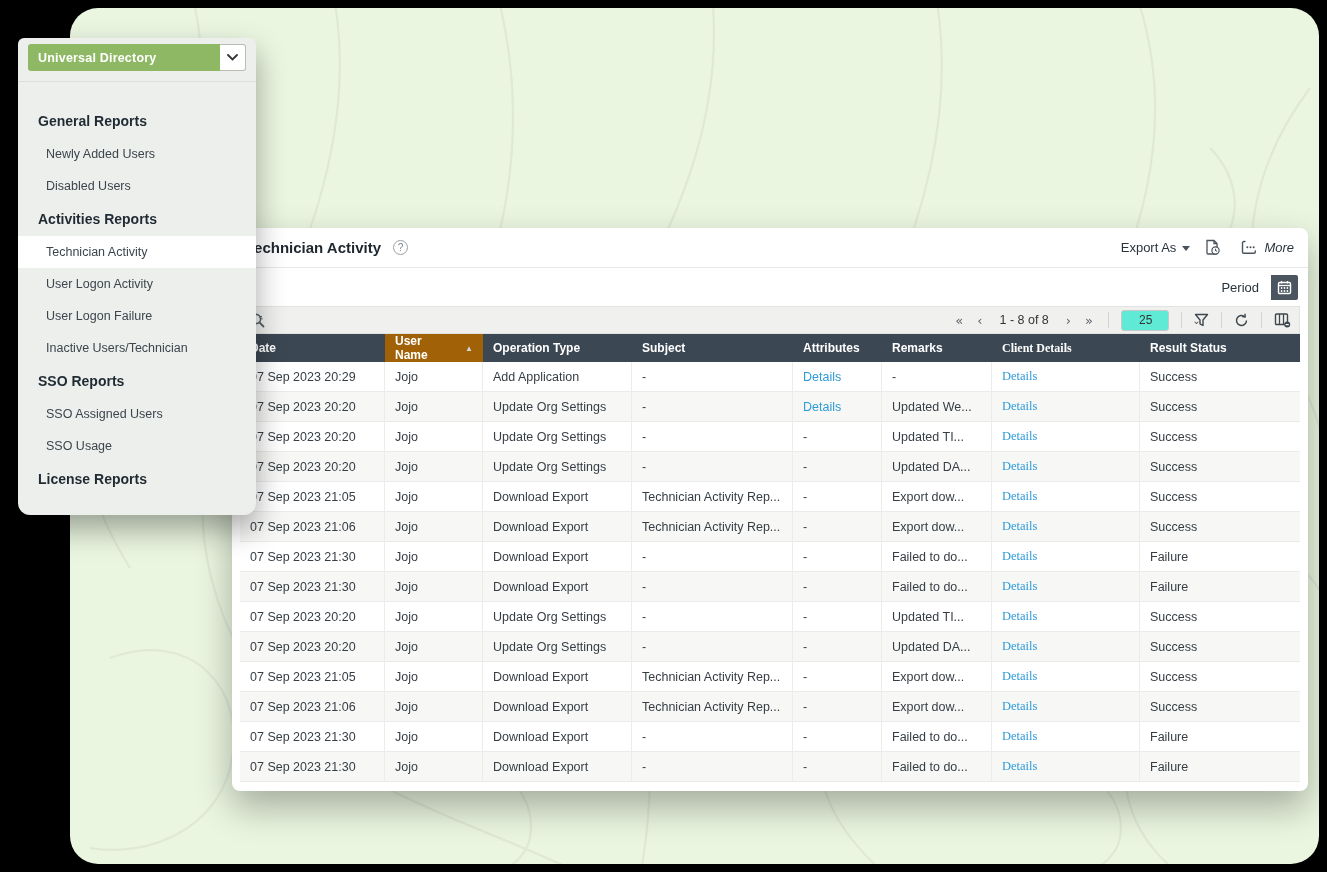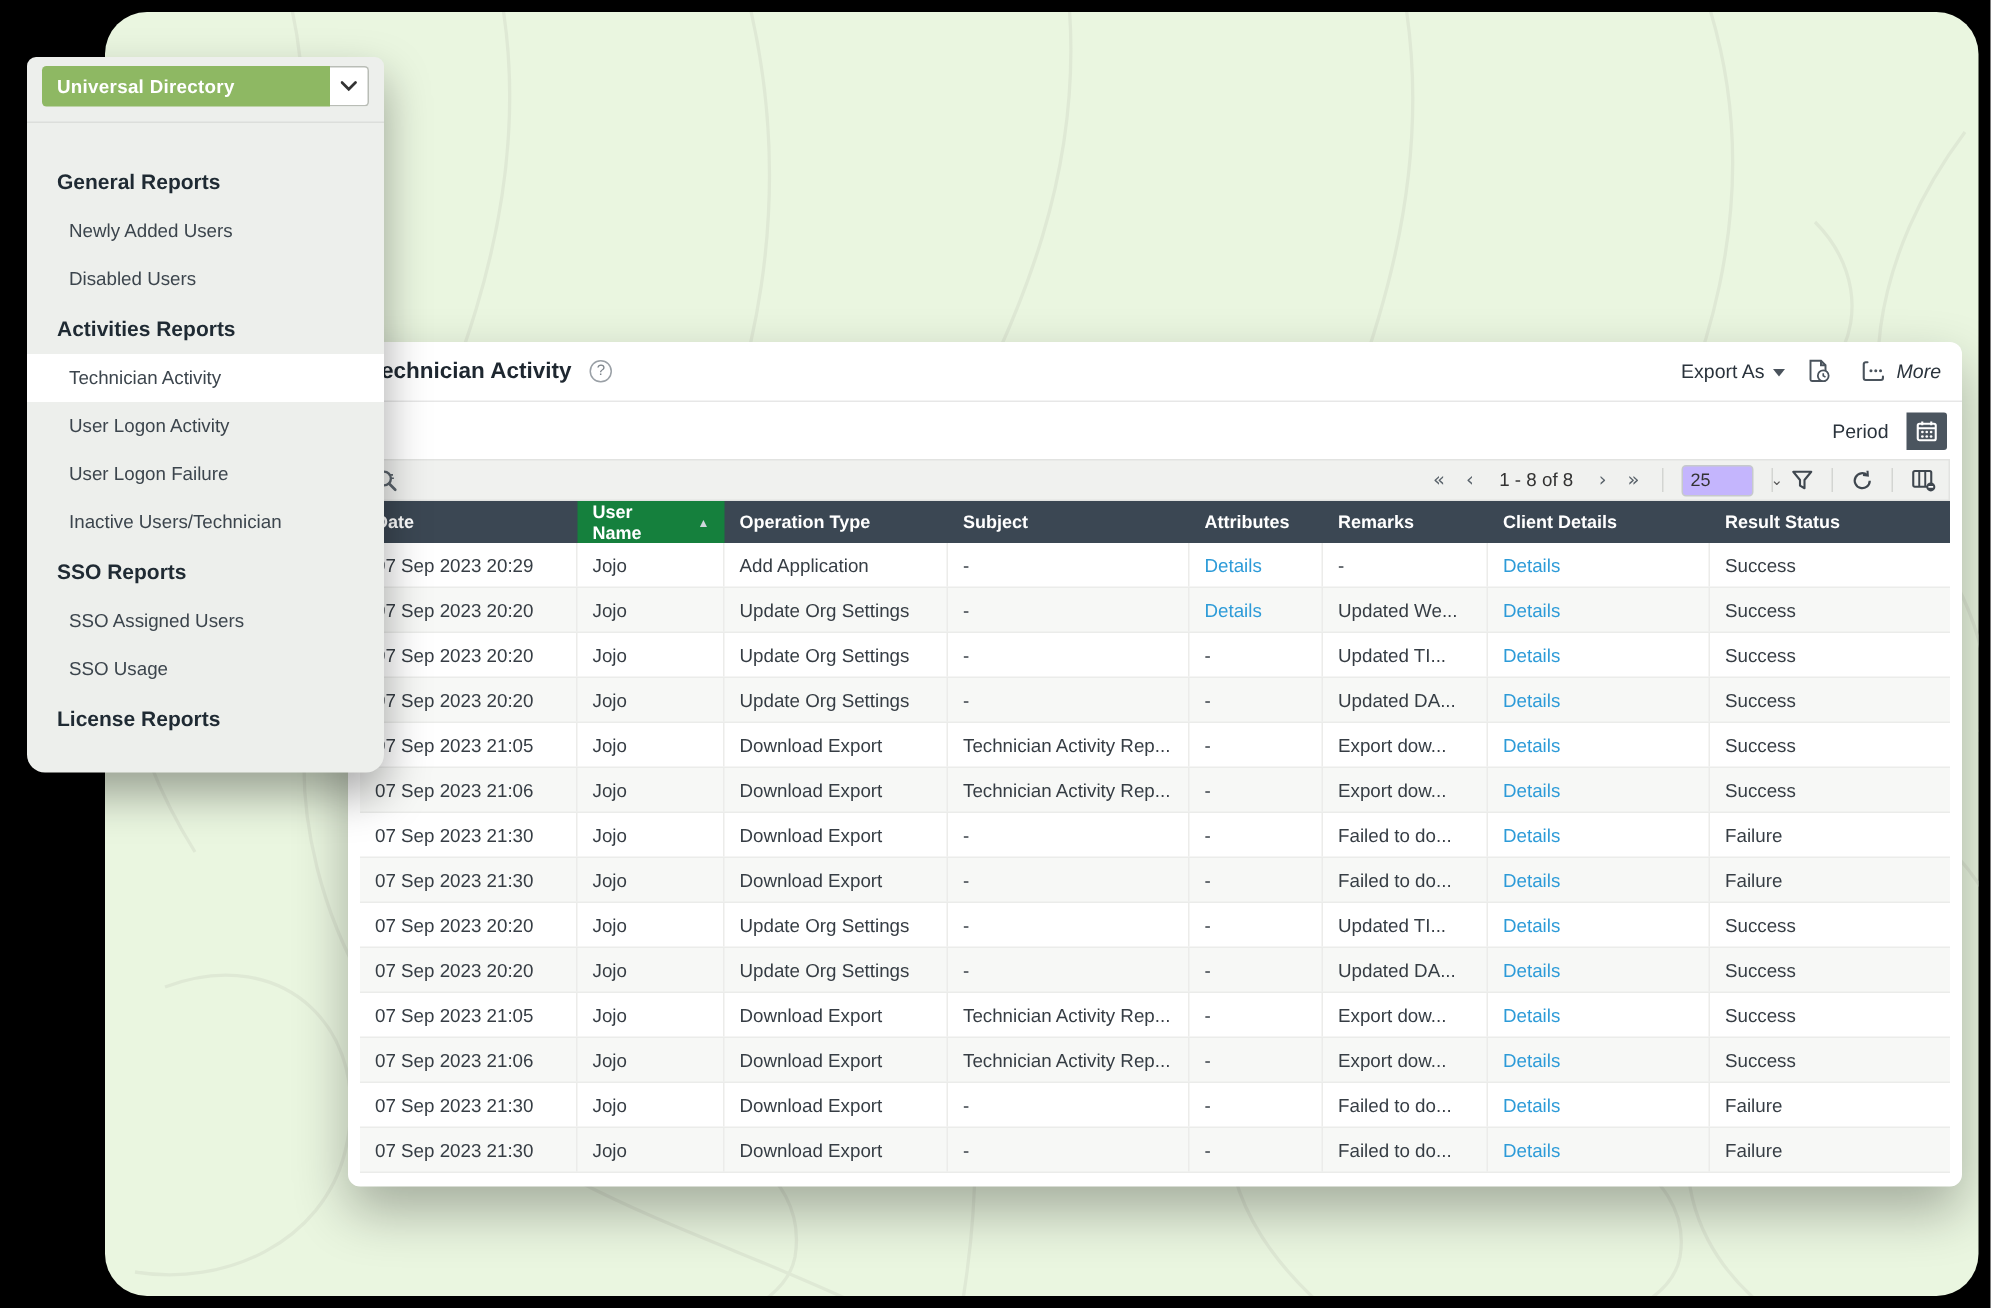--- a/index.html
+++ b/index.html
@@ -59,40 +59,40 @@
 
   .table-zone { margin:0 8px 8px 8px; flex:1; display:flex; flex-direction:column; }
   .grid-toolbar { height:28px; background:#f0f1ef; border:1px solid #e2e3e1;
     display:flex; align-items:center; padding:0 8px; }
   .gt-right { margin-left:auto; display:flex; align-items:center; gap:8px; }
   .pg-btn { font-size:13px; color:#5a636b; cursor:pointer; padding:0 3px;
     font-family:"DejaVu Sans",sans-serif; }
   .pg-text { font-size:12.5px; color:#333; padding:0 6px; }
   .v-sep { width:1px; height:16px; background:#d3d5d2; margin:0 4px; }
   .page-size { display:flex; align-items:center; justify-content:space-between;
-    width:48px; height:21px; background:#c4b5fd; border:1px solid #c6c9cc; border-radius:3px;
-    font-size:12px; color:#333; padding:0 5px; cursor:pointer;gap:40px; }
+    width:48px; height:21px; background:#5eead4; border:1px solid #c6c9cc; border-radius:3px;
+    font-size:12px; color:#333; padding:0 17px; cursor:pointer;gap:40px; }
   .page-size .caret { font-size:10px; color:#555; }
 
   .thead { display:flex; background:#3b4753; }
   .th { color:#fff; font-size:12px; font-weight:bold; height:28px; display:flex;
     align-items:center; padding:0 10px; cursor:pointer; position:relative; }
-  .th.sorted { background:#15803d; }
+  .th.sorted { background:#a16207; }
   .th .sort-arrow { margin-left:auto; font-size:8px; color:#cfd6dc; padding-left:8px; }
   .tbody { flex:1; }
   .tr { display:flex; height:30px; border-bottom:1px solid #ebecea; background:#fff; }
   .tr:nth-child(even) { background:#f7f8f6; }
   .td { font-size:12.5px; color:#363d44; display:flex; align-items:center;
     padding:0 10px; border-right:1px solid #ececea; white-space:nowrap; overflow:hidden; }
   .td:last-child { border-right:none; }
   .td .link { color:#2d9bd8; cursor:pointer; }
 
   
   .c0{width:145px;} .c1{width:98px;} .c2{width:149px;} .c3{width:161px;}
-  .c4{width:89px;align-items:center;} .c5{width:110px;} .c6{width:148px;} .c7{flex:1;}
+  .c4{width:89px;align-items:center;} .c5{width:110px;} .c6{width:148px;font-family:Liberation Serif, serif;} .c7{flex:1;}
 
   svg { display:block; }
 </style>
 </head>
 <body>
 
 <div class="canvas">
   <svg class="contours" width="1249" height="856" viewBox="0 0 1249 856" fill="none">
     <g stroke="#dfe9d5" stroke-width="2.2" fill="none">
       <path d="M120,-20 C160,120 90,230 30,320 C-10,380 10,480 60,560"></path>

